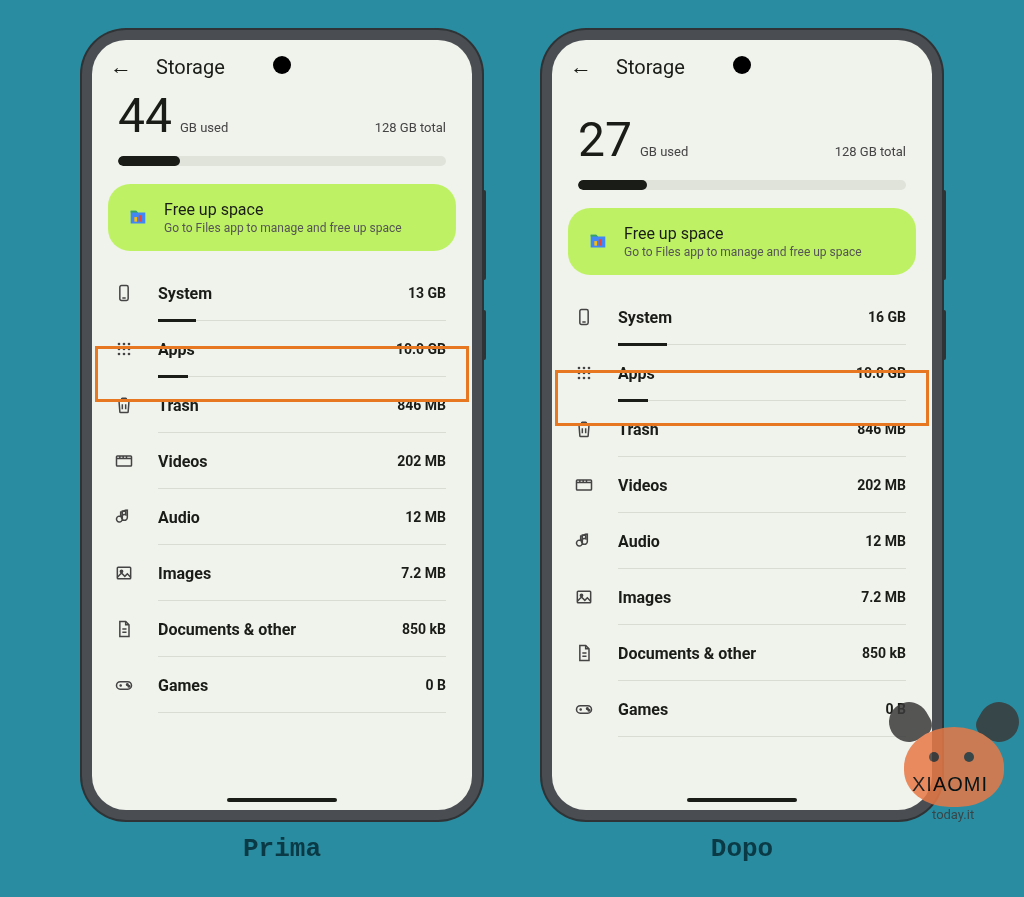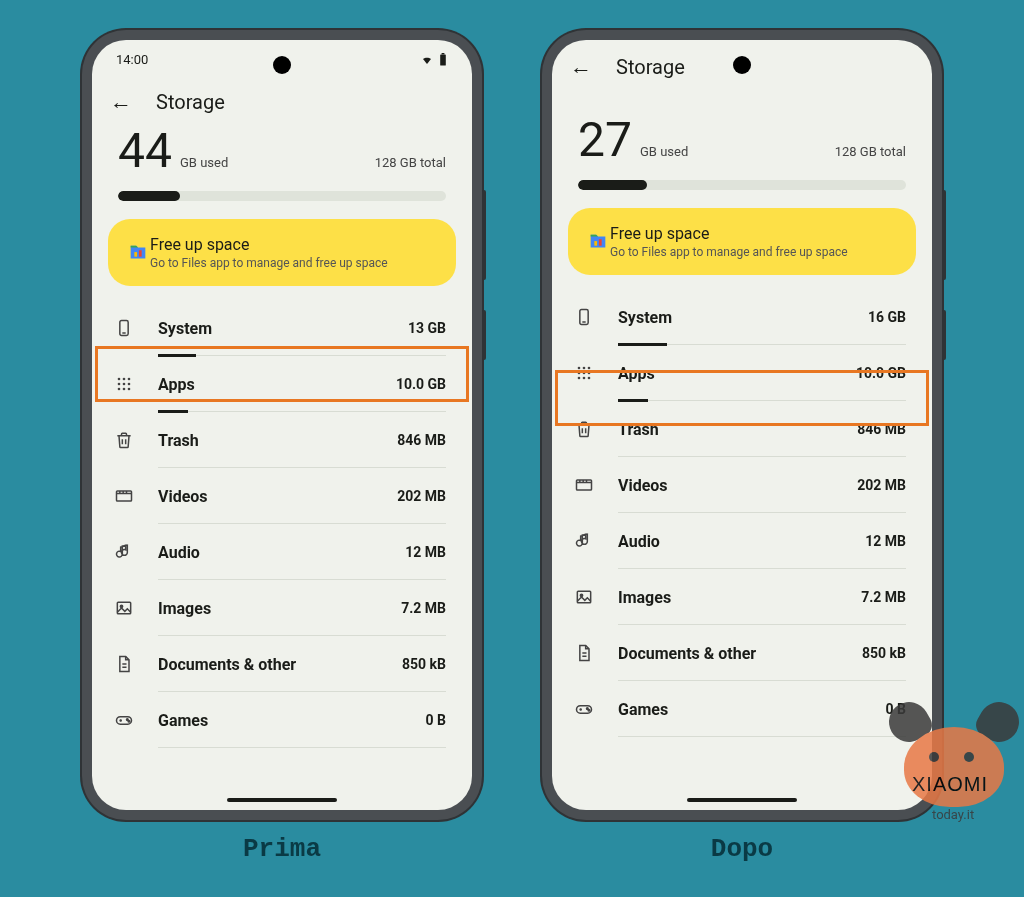--- a/index.html
+++ b/index.html
@@ -85,24 +85,25 @@
 .usage-bar {
   margin: 10px 26px 18px;
   height: 10px;
   background: #dfe3da;
   border-radius: 6px;
   overflow: hidden;
 }
 .usage-fill { height: 100%; background: #1a1c18; border-radius: 6px; }
 .card {
   margin: 0 16px 14px;
-  background: #fde047;
+  background: #bef264;
   border-radius: 22px;
   padding: 16px 18px;
   display: flex;
+  gap: 14px;
   align-items: center;
 }
 .card-icon {
   width: 24px; height: 24px;
   display: flex; align-items: center; justify-content: center;
 }
 .card-txt-title { font-size: 16px; color: #1a1c18; }
 .card-txt-sub { font-size: 12px; color: #555; margin-top: 2px; }
 .cat-list { padding: 0 0 0 0; }
 .cat-row {
@@ -205,36 +206,20 @@
 svg { display: block; }
 </style>
 </head>
 <body>
 
 <div class="phones-wrap" id="phones">
   <div class="phone-col">
     <div class="phone-frame">
       <div class="screen">
         <div class="camera"></div>
-        <div class="status-bar">
-          <span>14:00 </span>
-          <span class="status-right">
-            <span>
-                <svg width="14" height="12" viewBox="0 0 24 24" fill="#1a1c18">
-                  <path d="M12 20l8-10c-4.4-3.5-11.6-3.5-16 0l8 10z"></path>
-                </svg>
-              </span>
-            <span>
-                <svg width="10" height="14" viewBox="0 0 12 20" fill="#1a1c18">
-                  <rect x="2" y="2" width="8" height="16" rx="1"></rect>
-                  <rect x="4" y="0" width="4" height="2"></rect>
-                </svg>
-              </span>
-          </span>
-        </div>
         <div class="header-row">
           <span class="back-arrow">←</span>
           <span class="page-title">Storage</span>
         </div>
 
         <div class="usage-row">
           <div class="usage-left">
             <span class="used-num">44</span>
             <span class="used-lbl">GB used</span>
           </div>

